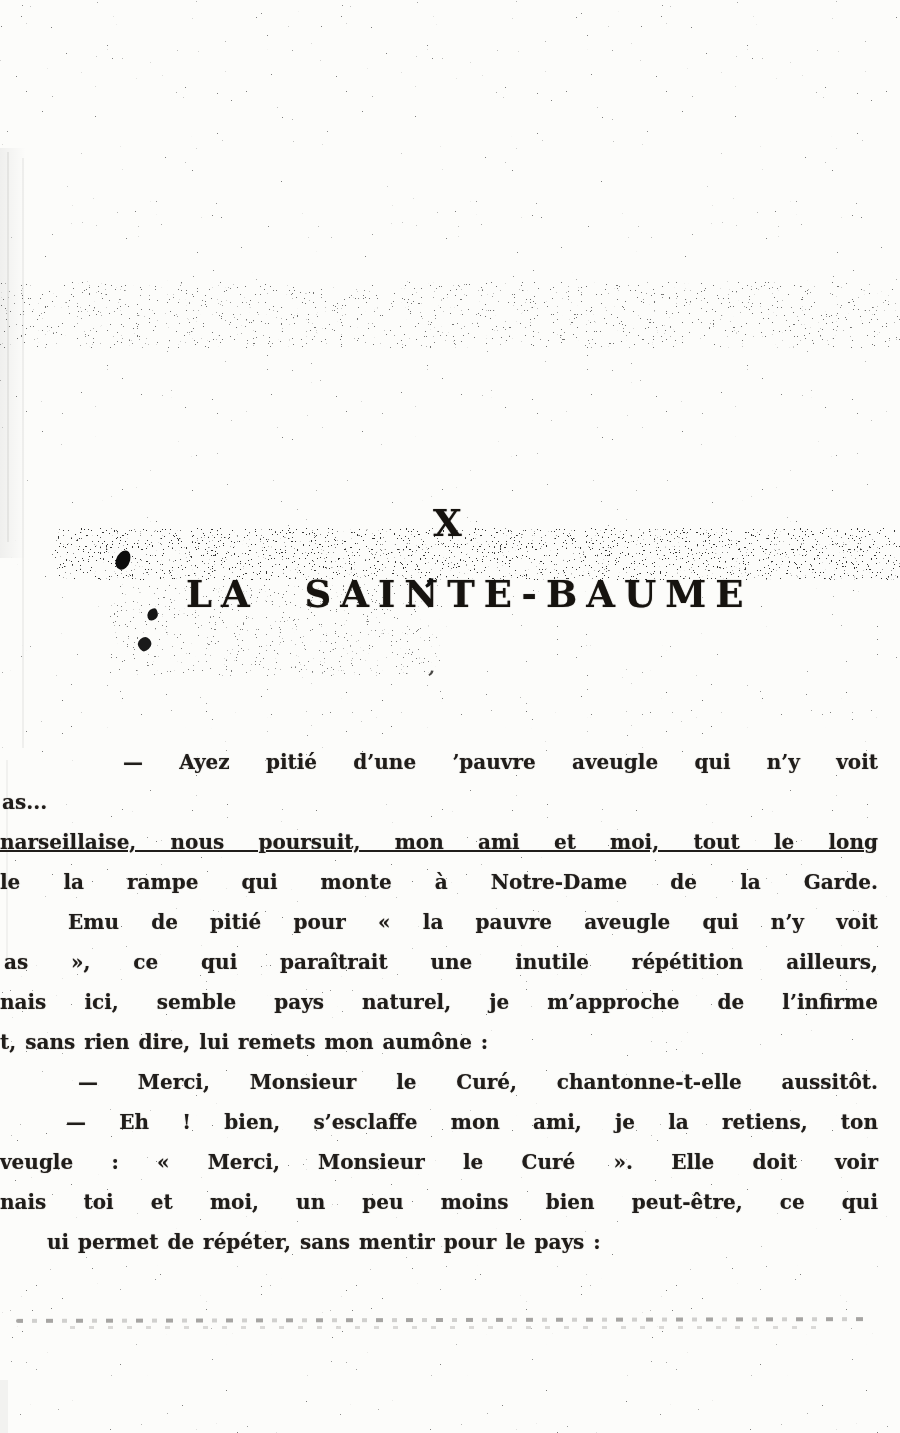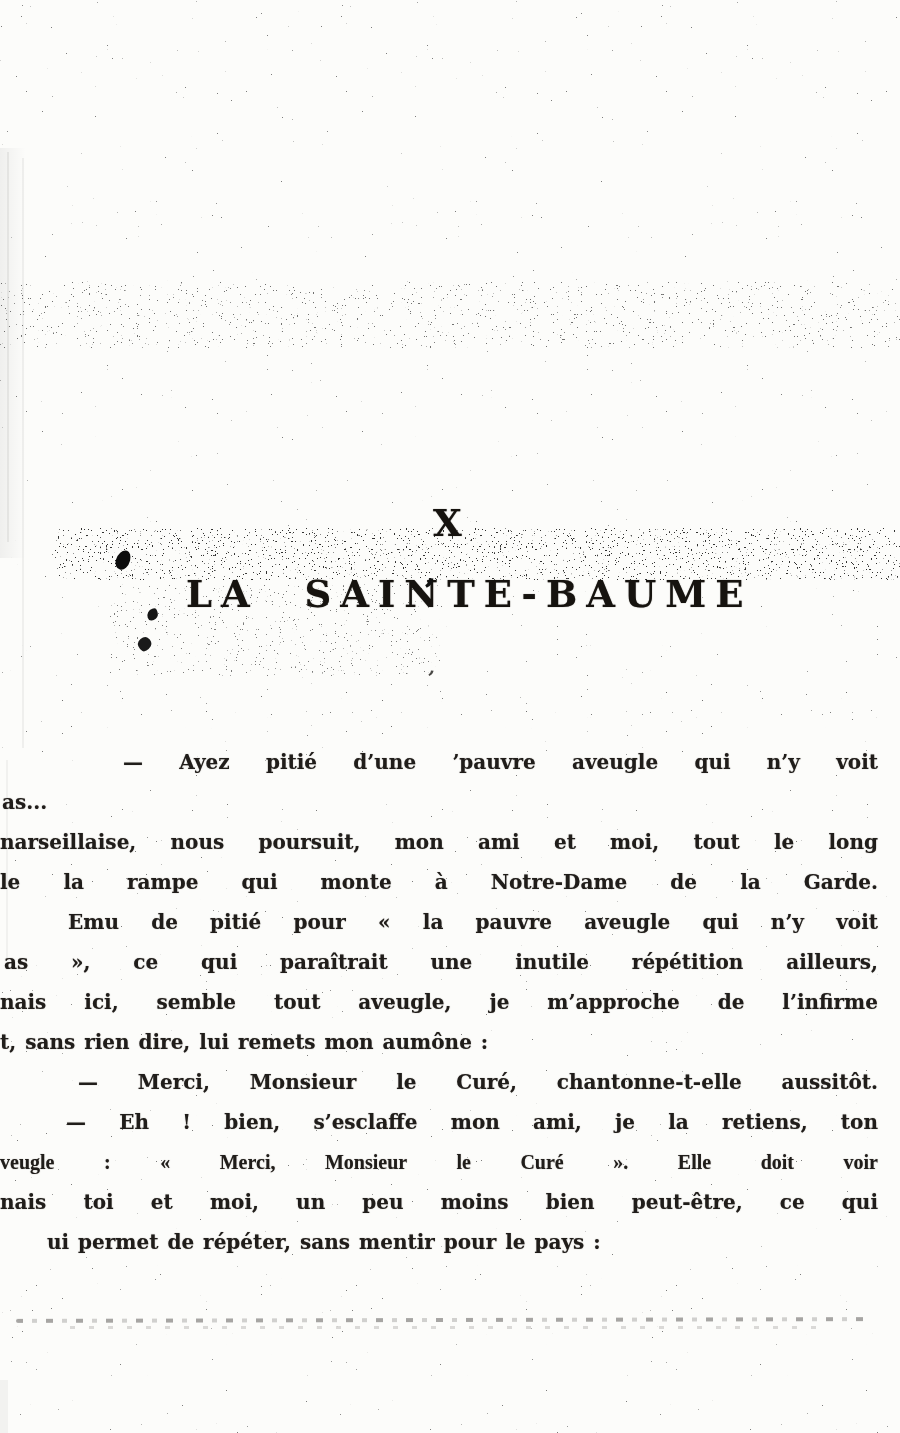--- a/index.html
+++ b/index.html
@@ -115,29 +115,29 @@
 
     <rect x="60" y="690" width="820" height="46" filter="url(#dustSparse)" opacity="0.55"></rect>
   </svg>
 
   <div class="chapter-number">X</div>
   <div class="chapter-title">LA SAINTE-BAUME</div>
 
   <div class="body-text">
       <div class="line j" style="text-indent: 123px;">— Ayez pitié d’une ’pauvre aveugle qui n’y voit</div>
       <div class="line" style="text-indent: 2px;">as...</div>
-      <div class="line j" style="text-indent: 0px;">narseillaise, nous poursuit, mon ami et moi, tout le long</div>
+      <div class="line j" style="text-indent: 0px; text-decoration: underline;">narseillaise, nous poursuit, mon ami et moi, tout le long</div>
       <div class="line j" style="text-indent: 0px;">le la rampe qui monte à Notre-Dame de la Garde.</div>
       <div class="line j" style="text-indent: 68px;">Emu de pitié pour « la pauvre aveugle qui n’y voit</div>
       <div class="line j" style="text-indent: 4px;">as », ce qui paraîtrait une inutile répétition ailleurs,</div>
-      <div class="line j" style="text-indent: 0px;">nais ici, semble tout aveugle, je m’approche de l’infirme</div>
+      <div class="line j" style="text-indent: 0px;">nais ici, semble pays naturel, je m’approche de l’infirme</div>
       <div class="line" style="text-indent: 0px;">t, sans rien dire, lui remets mon aumône :</div>
       <div class="line j" style="text-indent: 66px; padding-left: 12px;">— Merci, Monsieur le Curé, chantonne-t-elle aussitôt.</div>
       <div class="line j" style="text-indent: 66px;">— Eh ! bien, s’esclaffe mon ami, je la retiens, ton</div>
-      <div class="line j" style="text-indent: 0px; font-family: Liberation Serif, serif;">veugle : « Merci, Monsieur le Curé ». Elle doit voir</div>
+      <div class="line j" style="text-indent: 0px;">veugle : « Merci, Monsieur le Curé ». Elle doit voir</div>
       <div class="line j" style="text-indent: 0px;">nais toi et moi, un peu moins bien peut-être, ce qui</div>
       <div class="line" style="text-indent: 0px; padding-left: 47px;">ui permet de répéter, sans mentir pour le pays :</div>
     </div>
 
   <div class="blot blot1"></div>
   <div class="blot blot2"></div>
   <div class="blot blot3"></div>
   <div class="apos apos1">’</div>
   <div class="apos apos2">’</div>
 

